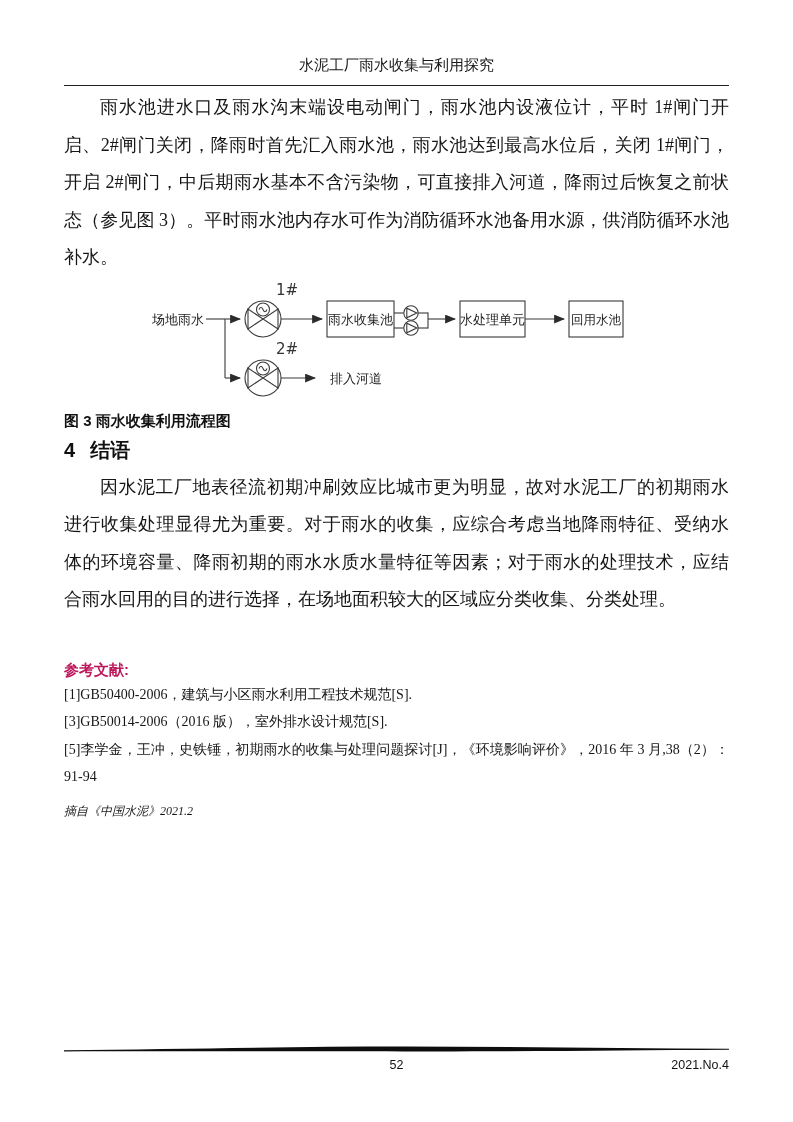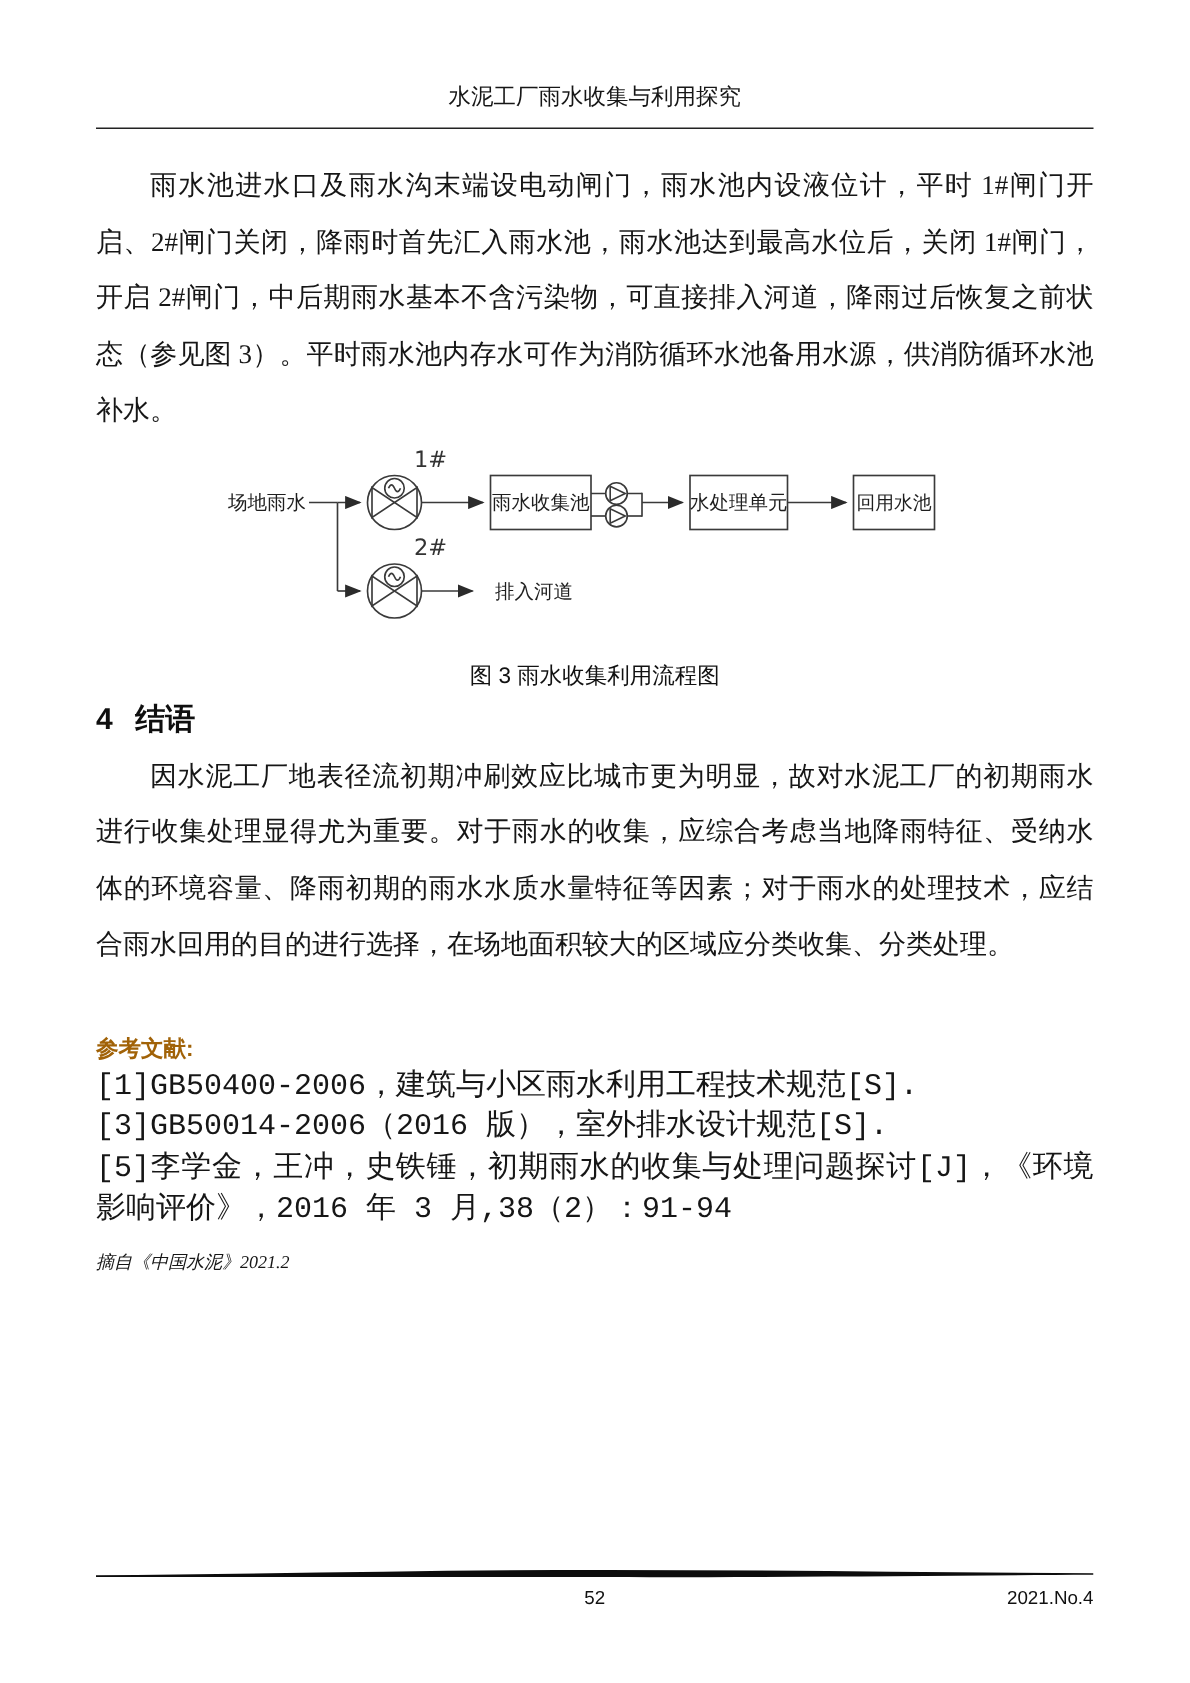--- a/index.html
+++ b/index.html
@@ -20,29 +20,29 @@
     text-align: center;
     font-size: 15px;
     line-height: 21px;
   }
   .content { margin: 0 64px; width: 665px; }
   .para {
     font-size: 18px;
     line-height: 37.5px;
     text-align: justify;
     text-indent: 2em;
-    margin: 19px 0 0 0;
+    margin: 3px 0 0 0;
   }
   .flow-figure { margin: 2px 0 0 0; }
   .flow-figure svg { display: block; }
   .fig-caption {
-    margin-top: 20px;
-    text-align: center;
-    font-family: "Liberation Sans", "DejaVu Sans", sans-serif;
-    font-weight: normal;
+    margin-top: 6px;
+    text-align: left;
+    font-family: "Liberation Sans", "DejaVu Sans", sans-serif;
+    font-weight: bold;
     font-size: 15px;
     line-height: 21px;
     color: #111;
   }
   .section-heading {
     margin: 6px 0 0 0;
     font-family: "Liberation Sans", "DejaVu Sans", sans-serif;
     font-weight: bold;
     font-size: 20px;
     line-height: 26px;
@@ -50,27 +50,26 @@
     display: flex;
     gap: 15px;
   }
   .section-heading + .para { margin-top: 6px; }
   .references { margin-top: 40px; }
   .ref-heading {
     font-family: "Liberation Sans", "DejaVu Sans", sans-serif;
     font-weight: bold;
     font-size: 15px;
     line-height: 22px;
-    color: #a16207;
+    color: #be185d;
   }
   .ref-item {
-    font-size: 20px;
+    font-size: 14px;
     line-height: 27.5px;
     text-align: justify;
-    font-family: Liberation Mono, monospace;
   }
   .source-note {
     margin-top: 9px;
     font-style: italic;
     font-size: 12px;
     line-height: 22px;
   }
   .page-footer { position: absolute; left: 64px; right: 64px; top: 1045px; }
   .footer-rule { display: block; }
   .footer-row {

